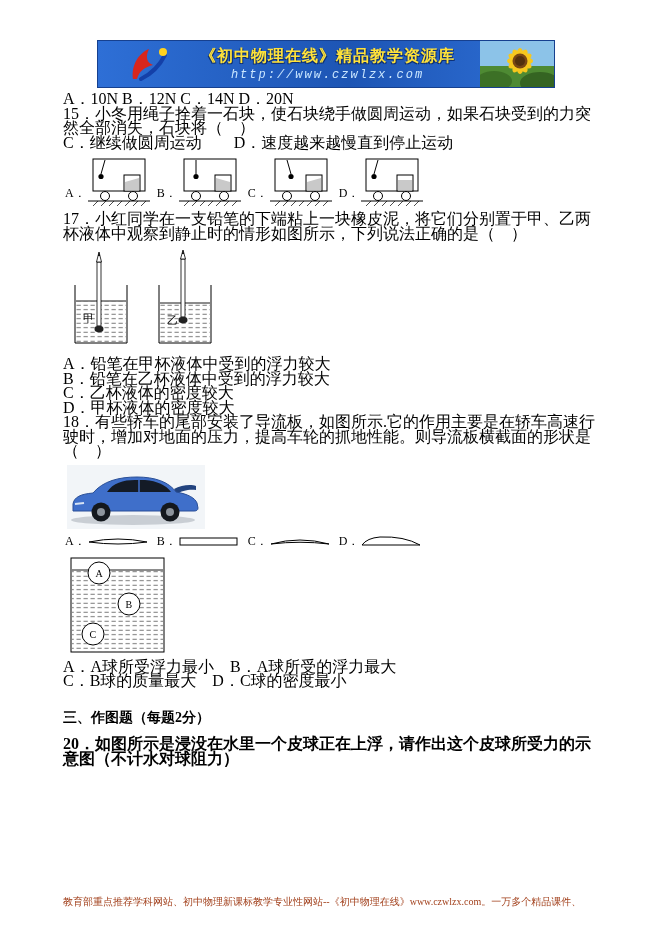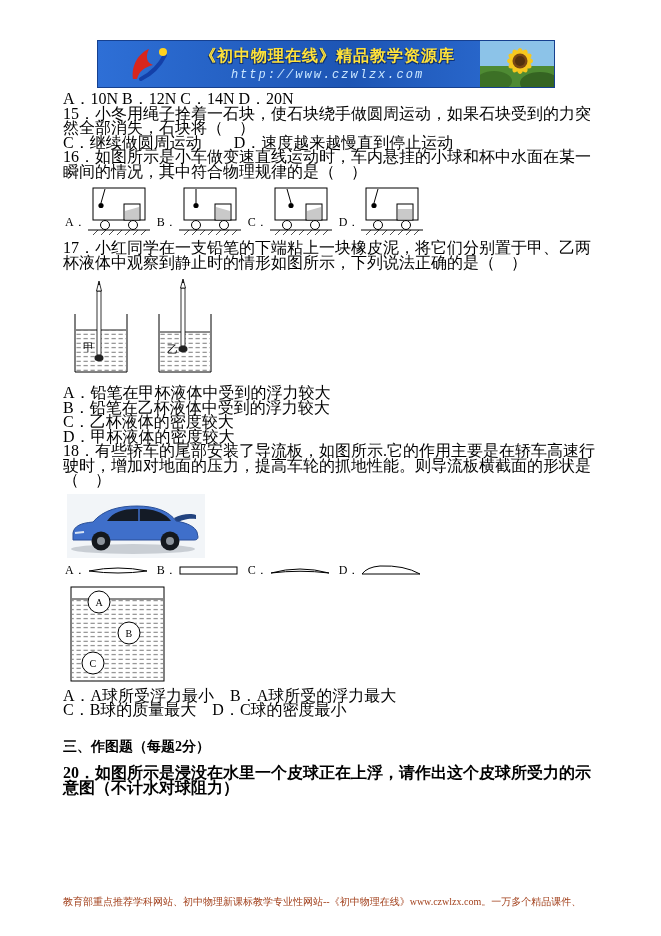--- a/index.html
+++ b/index.html
@@ -77,21 +77,20 @@
       <circle cx="40" cy="20" r="5" fill="#53300e"></circle>
     </svg>
   </div>
 
   <div class="content">
 
     <p class="line">A．10N B．12N C．14N D．20N</p>
     <p class="line">15．小冬用绳子拴着一石块，使石块绕手做圆周运动，如果石块受到的力突然全部消失，石块将（　）</p>
     <p class="line">C．继续做圆周运动　　D．速度越来越慢直到停止运动</p>
 
-    <p class="line">16．如图所示是小车做变速直线运动时，车内悬挂的小球和杯中水面在某一瞬间的情况，其中符合物理规律的是（　）</p>
 
     <div class="fig-row">
       <div class="fig-item">
         <span class="fig-label">A．</span>
         <svg width="64" height="50" viewBox="0 0 64 50">
           <rect x="6" y="1" width="52" height="32" fill="#fff" stroke="#000"></rect>
           <line x1="18" y1="2" x2="14" y2="16" stroke="#000"></line>
           <circle cx="14" cy="18.5" r="2.6" fill="#000"></circle>
           <rect x="37" y="17" width="16" height="16" fill="#fff" stroke="#000"></rect>
           <polygon points="38,24 52,20 52,32.5 38,32.5" fill="#c9c9c9"></polygon>

